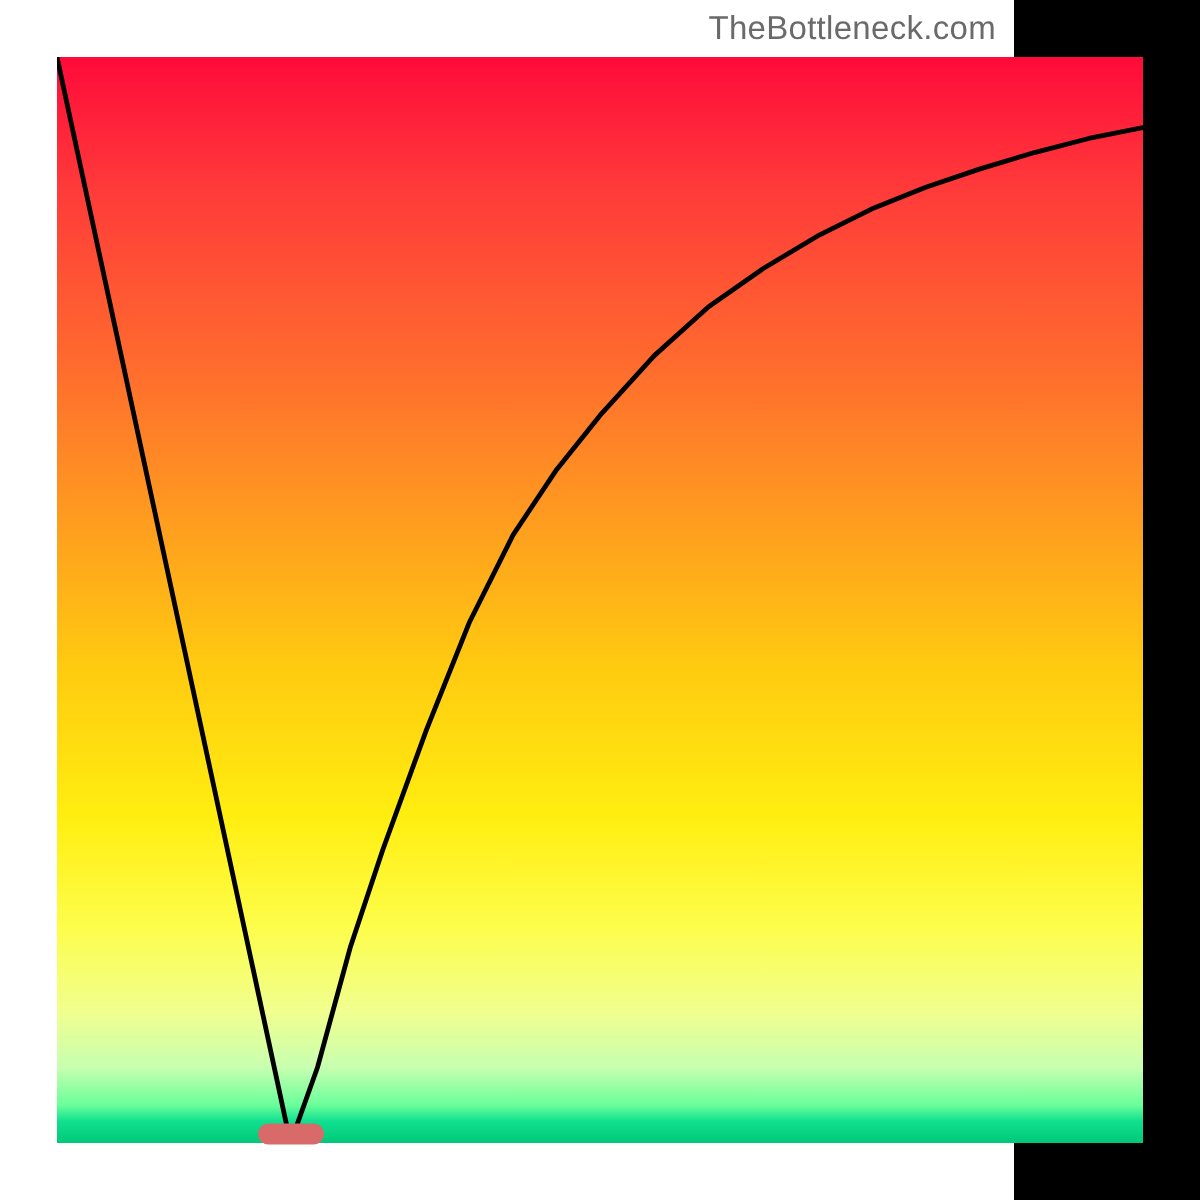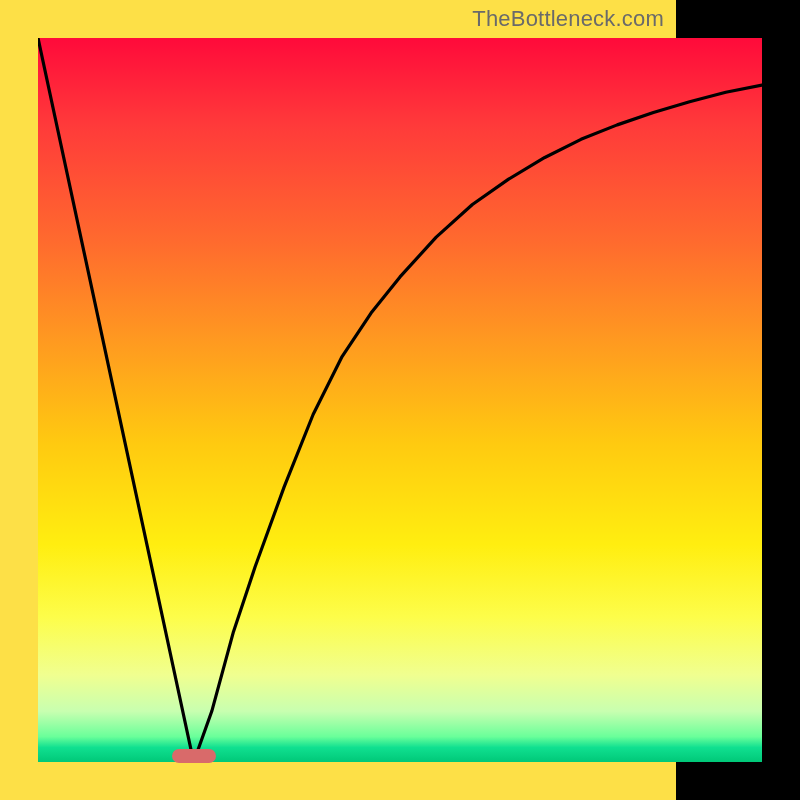--- a/index.html
+++ b/index.html
@@ -8,21 +8,21 @@
     width: 800px;
     height: 800px;
     overflow: hidden;
     background: #000;
     font-family: Arial, Helvetica, sans-serif;
   }
   .frame {
     position: relative;
     width: 676px;
     height: 800px;
-    background: #fde047;
+    background: #ffffff;
   }
   .plot-area {
     position: absolute;
     left: 38px;
     top: 38px;
     width: 724px;
     height: 724px;
     background: linear-gradient(to bottom,
       #ff0a3a 0%,
       #ff3a3a 12%,

